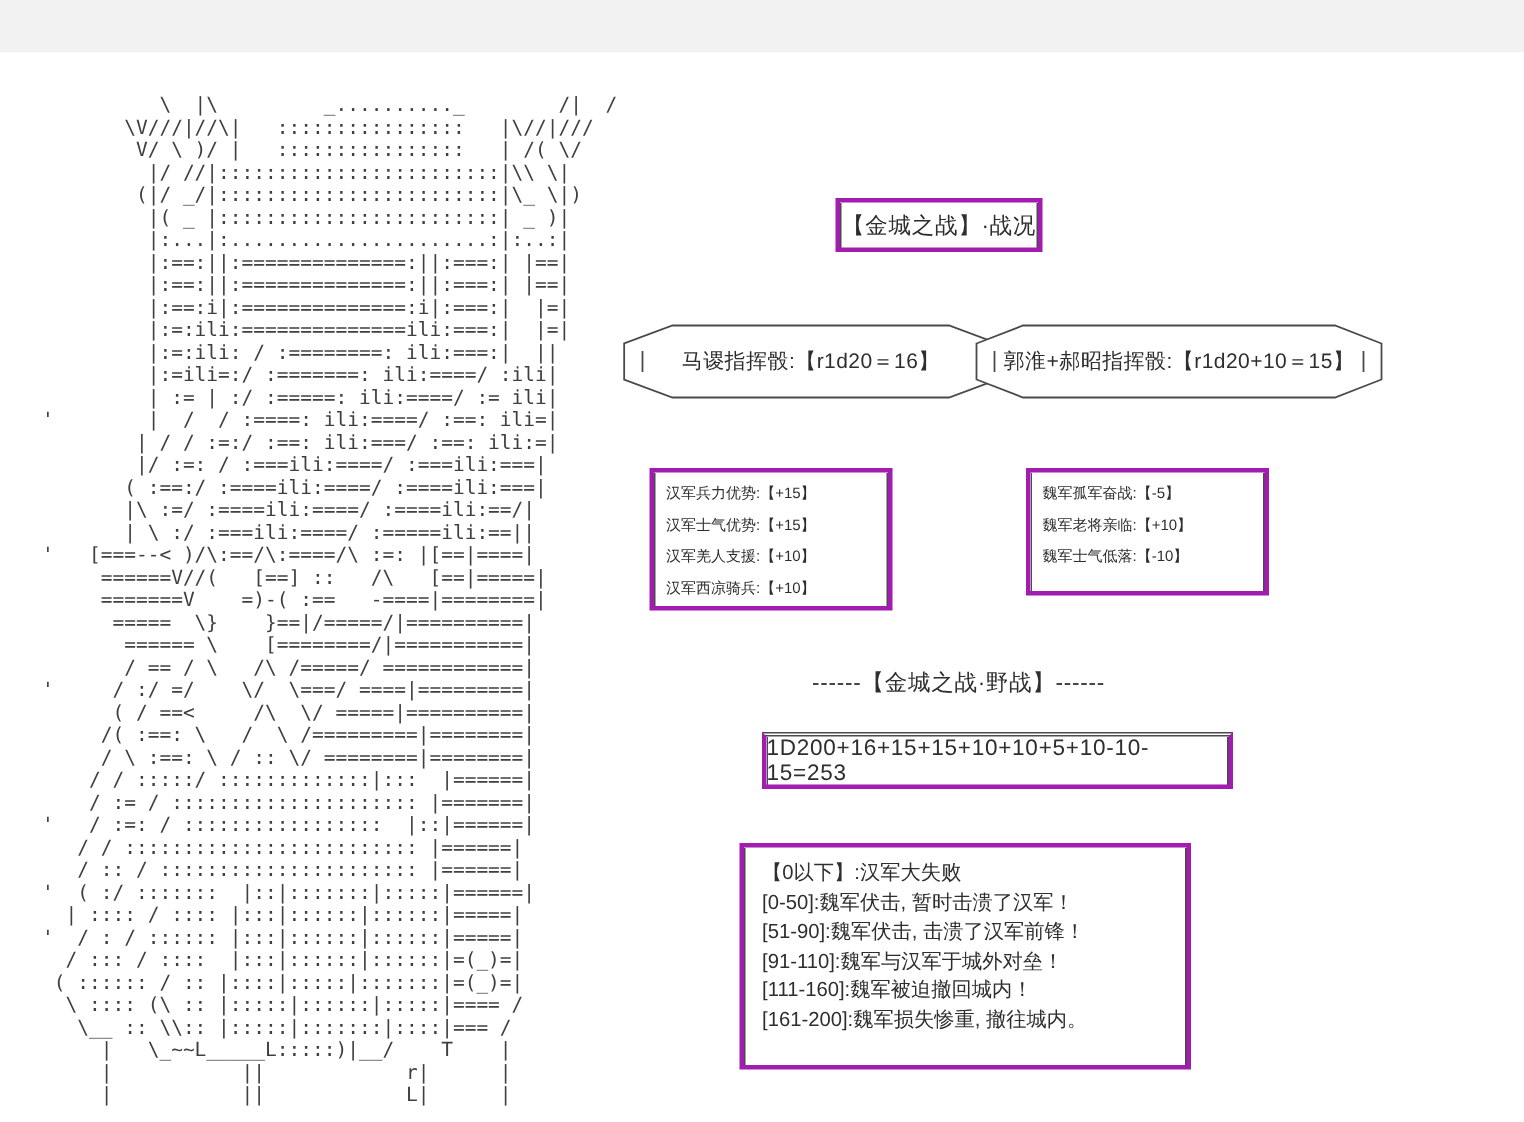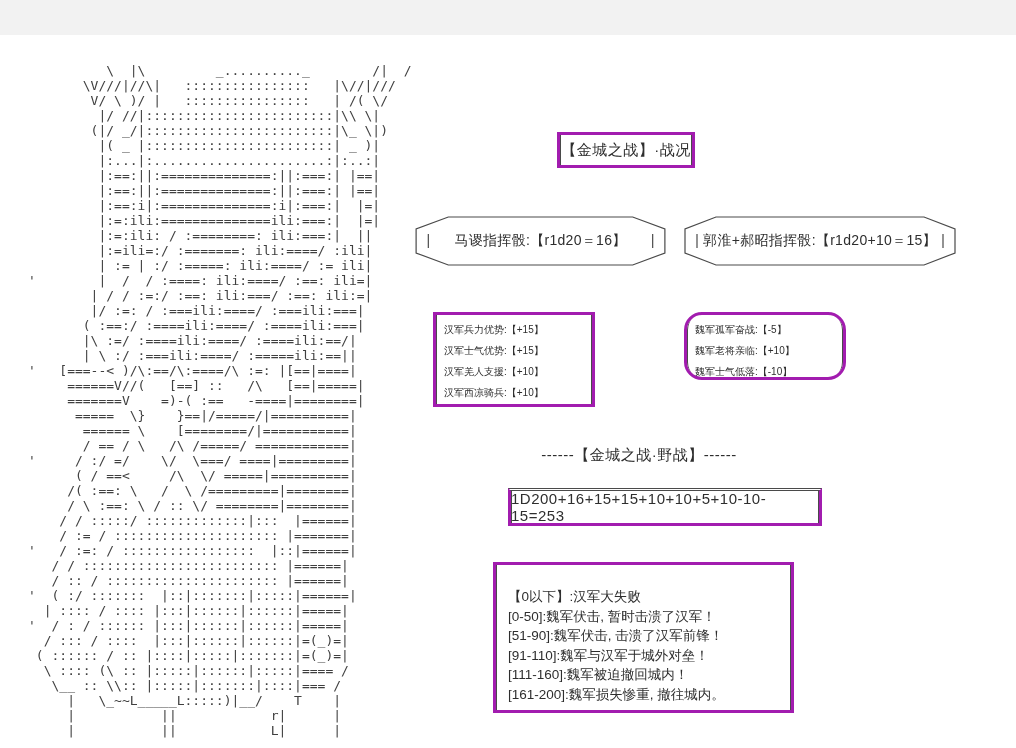--- a/index.html
+++ b/index.html
@@ -26,40 +26,40 @@
   }
   .inner-ticks{box-shadow:inset 5px 0 0 -4px #4a4a4a, inset -5px 0 0 -4px #4a4a4a;}
   
   .oct{position:absolute;height:50px;top:181px;}
   .oct svg{position:absolute;inset:0;width:100%;height:100%;}
   .oct .lbl{
     position:absolute;inset:0;display:flex;align-items:center;justify-content:center;
     font-size:14px;letter-spacing:0.3px;color:#2e2e2e;
   }
   .oct-1{left:415px;width:226px;padding-left:25px;}
-  .oct-2{left:684px;width:272px;}
+  .oct-2{left:650px;width:272px;}
   
   .mod-box{padding:4px 8px;}
   .mod-box .row{font-size:10px;line-height:21px;white-space:nowrap;}
   .mod-han{left:433px;top:277px;width:162px;height:95px;}
-  .mod-wei{left:684px;top:277px;width:162px;height:68px;border-radius:18px;}
+  .mod-wei{left:684px;top:277px;width:162px;height:85px;}
   
   .field-heading{
     position:absolute;left:498px;top:411px;width:282px;text-align:center;
     font-size:15px;letter-spacing:0.5px;color:#2e2e2e;
   }
   
   .total-box{
     left:508px;top:453px;width:314px;height:38px;
     display:flex;align-items:center;justify-content:center;
     font-size:15px;letter-spacing:0.5px;
     border-top:3px double #4a4a4a;
   }
   
-  .outcome-box{left:493px;top:527px;width:301px;height:151px;padding:22px 12px;}
+  .outcome-box{left:493px;top:527px;width:301px;height:151px;padding:7px 12px;}
   .outcome-box .row{font-size:13.5px;line-height:19.5px;white-space:nowrap;}
 </style>
 </head>
 <body>
 
 <div class="screen">
 
   <pre class="aa">          \  |\         _.........._        /|  /
        \V///|//\|   ::::::::::::::::   |\//|///
         V/ \ )/ |   ::::::::::::::::   | /( \/

